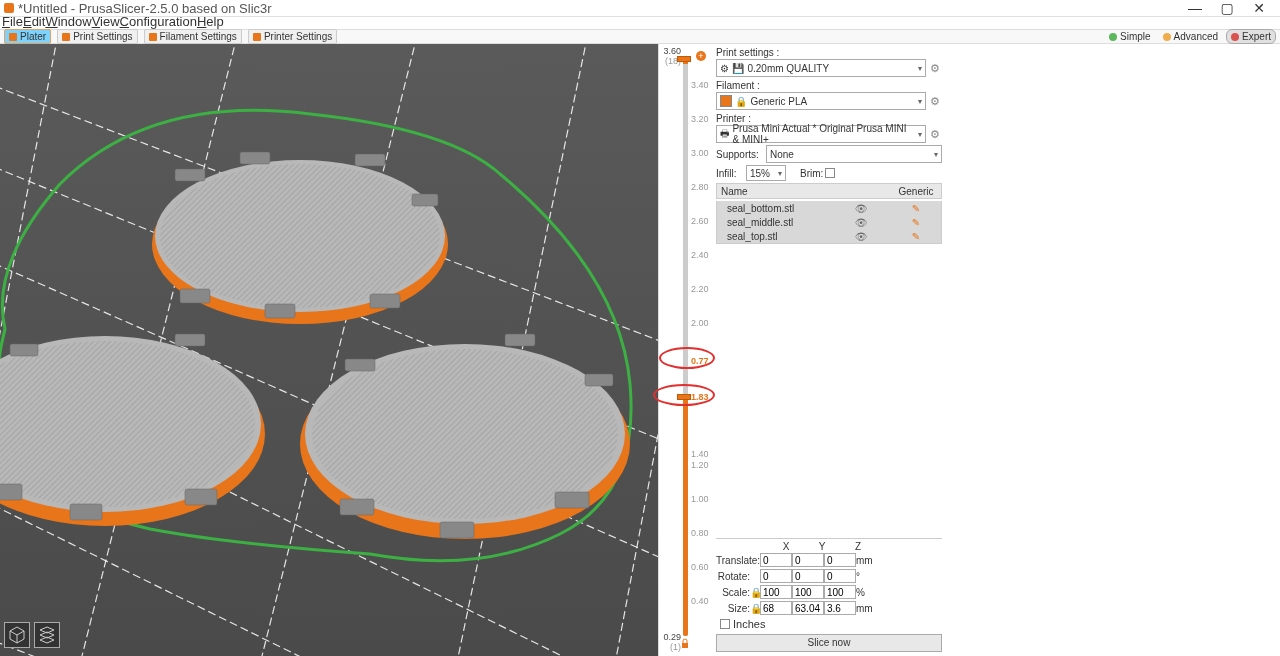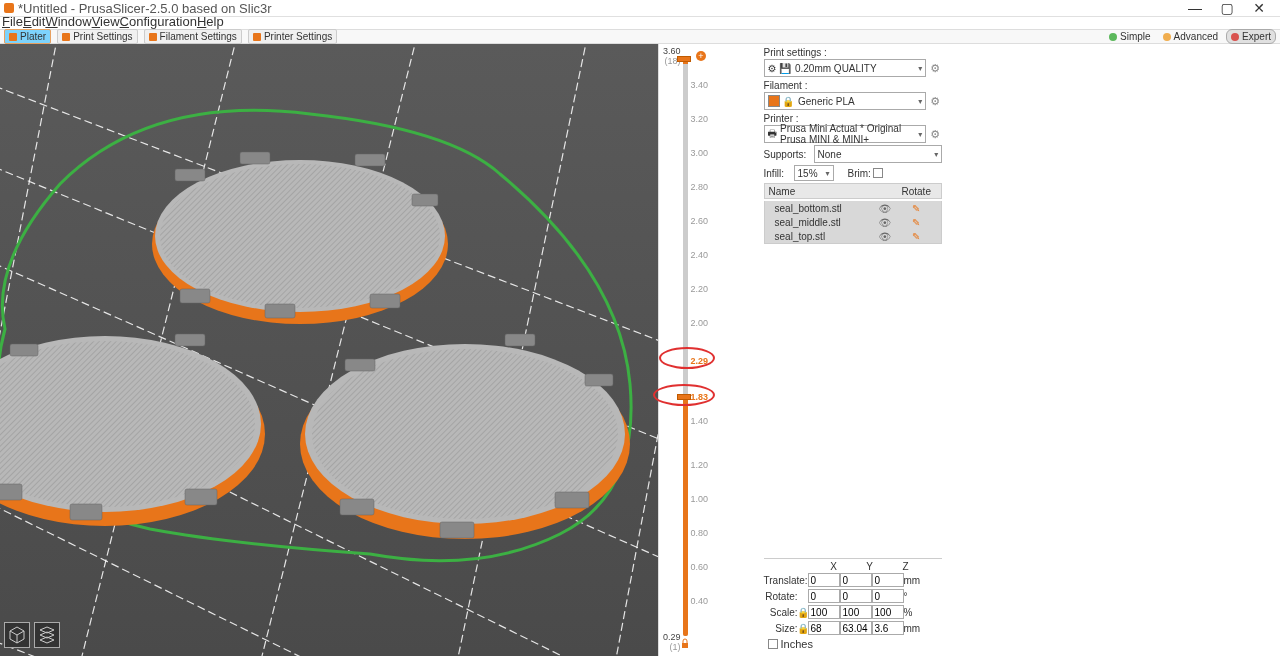--- a/index.html
+++ b/index.html
@@ -39,21 +39,21 @@
 .corner-cubes svg { width: 20px; height: 20px; }
 
 .slider-col { width: 56px; position: relative; background: #fff; padding: 4px 0; border-left: 1px solid #ddd; }
 .slider-handle { position: absolute; left: 18px; width: 14px; height: 6px; background: #e8751a; border: 1px solid #c05a00; }
 .slider-top-icon { position:absolute; top:6px; left:36px; width:12px; height:12px; }
 .slider-tick { position: absolute; left: 32px; font-size: 9px; color: #999; }
 .slider-tick.hl { color: #e8751a; font-weight: bold; }
 .annot-circle { position: absolute; border: 2px solid #e03030; border-radius: 50%; pointer-events:none; }
 .slider-bot-icon { position:absolute; bottom:6px; left:20px; width:12px; height:12px; }
 
-.rightpanel { flex: 1; background: #fff; display: flex; flex-direction: column; padding: 2px 4px 2px 2px; gap: 2px; margin-left: 48px; }
+.rightpanel { flex: 1; background: #fff; display: flex; flex-direction: column; padding: 2px 4px 2px 2px; gap: 2px; }
 .row { display: flex; align-items: center; gap: 2px; font-size: 10px; }
 .sel { flex:1; height: 18px; border: 1px solid #aaa; background: #fff; display: flex; align-items: center; padding: 0 3px; gap: 3px; font-size: 10px; }
 .sel .sw { width: 12px; height: 12px; background: #e8751a; border: 1px solid #888; }
 .sel .lock { font-size: 10px; color: #999; }
 .sel .val { flex:1; }
 .sel .arrow { color: #666; font-size: 8px; }
 .gear { width: 14px; height: 14px; display:flex; align-items:center; justify-content:center; color:#888; font-size:11px; }
 .small-combo { width: 40px; height: 16px; border: 1px solid #aaa; display: flex; align-items: center; padding: 0 3px; font-size: 10px; }
 .small-combo .arrow { margin-left:auto; font-size:8px; color:#666; }
 .chk { width: 10px; height: 10px; border: 1px solid #888; display:inline-block; vertical-align:middle; }
@@ -229,23 +229,23 @@
     <div class="slider-handle" style="top:350px"></div>
 
     <div class="slider-tick" style="top:36px">3.40</div>
     <div class="slider-tick" style="top:70px">3.20</div>
     <div class="slider-tick" style="top:104px">3.00</div>
     <div class="slider-tick" style="top:138px">2.80</div>
     <div class="slider-tick" style="top:172px">2.60</div>
     <div class="slider-tick" style="top:206px">2.40</div>
     <div class="slider-tick" style="top:240px">2.20</div>
     <div class="slider-tick" style="top:274px">2.00</div>
-    <div class="slider-tick hl" style="top:312px">2.29</div>
+    <div class="slider-tick hl" style="top:312px">0.77</div>
     <div class="slider-tick hl" style="top:348px">1.83</div>
-    <div class="slider-tick" style="top:372px">1.40</div>
+    <div class="slider-tick" style="top:405px">1.40</div>
     <div class="slider-tick" style="top:416px">1.20</div>
     <div class="slider-tick" style="top:450px">1.00</div>
     <div class="slider-tick" style="top:484px">0.80</div>
     <div class="slider-tick" style="top:518px">0.60</div>
     <div class="slider-tick" style="top:552px">0.40</div>
 
     <div class="annot-circle" style="top:303px;left:0px;width:56px;height:22px"></div>
     <div class="annot-circle" style="top:340px;left:-6px;width:62px;height:22px"></div>
     <div style="position:absolute;bottom:4px;left:2px;text-align:right;width:20px">
       <div style="font-size:9px;color:#444">0.29</div>
@@ -306,21 +306,21 @@
           <span>15%</span>
           <span class="arrow">▾</span>
         </div>
       <span style="margin-left:12px">Brim:</span>
       <span class="chk"></span>
     </div>
 
     <div class="obj-header">
       <div class="c1">Name</div>
       <div class="c2"></div>
-      <div class="c3">Rotate</div>
+      <div class="c3">Generic</div>
     </div>
     <div class="obj-list">
       <div class="obj-row">
         <span class="name">seal_bottom.stl</span>
         <span class="eye">👁</span>
         <span class="edit">✎</span>
       </div>
       <div class="obj-row">
         <span class="name">seal_middle.stl</span>
         <span class="eye">👁</span>
@@ -370,17 +370,18 @@
         <span class="lockic">🔒</span>
         <input value="68" style="">
         <input value="63.04" style="">
         <input value="3.6" style="">
         <span class="unit">mm</span>
       </div>
       <div class="inches-row">
         <span class="chk"></span>
         <span>Inches</span>
       </div>
+      <div class="slice-btn">Slice now</div>
     </div>
   </div>
 
   <div class="rwhite"></div>
 </div>
 
 </body></html>

